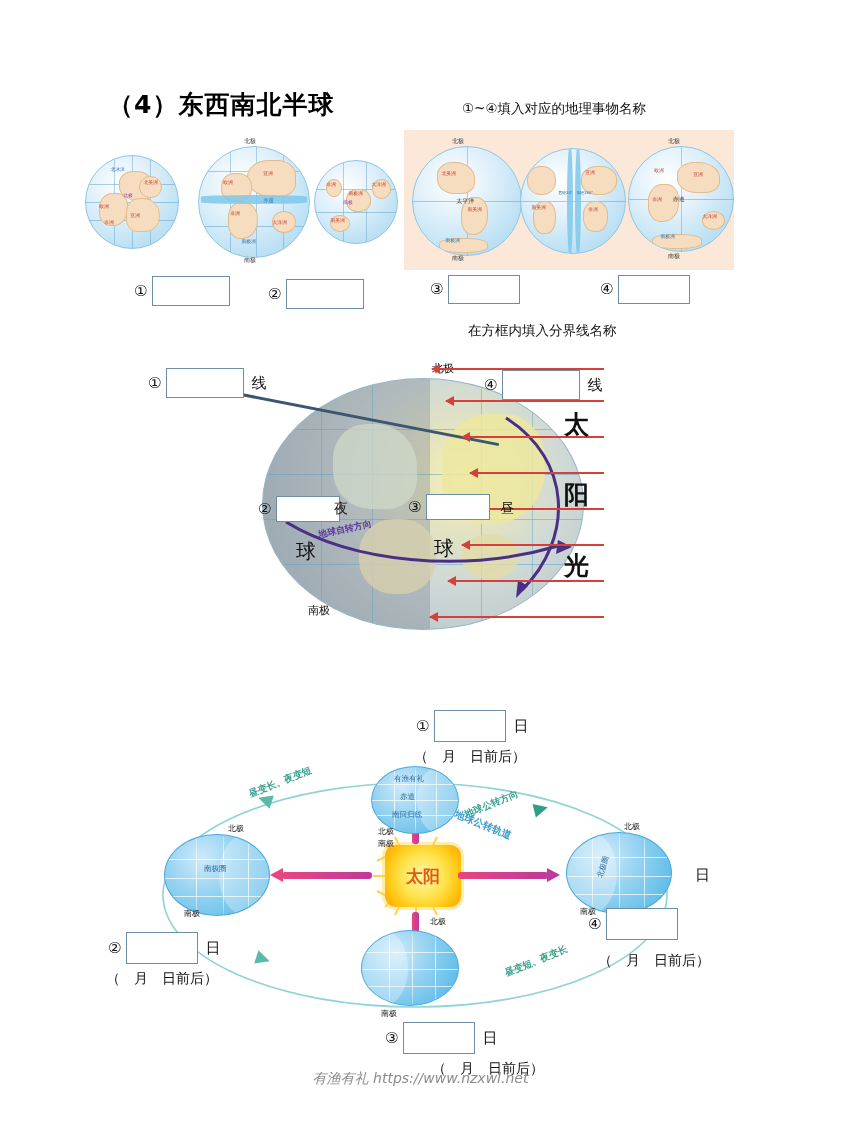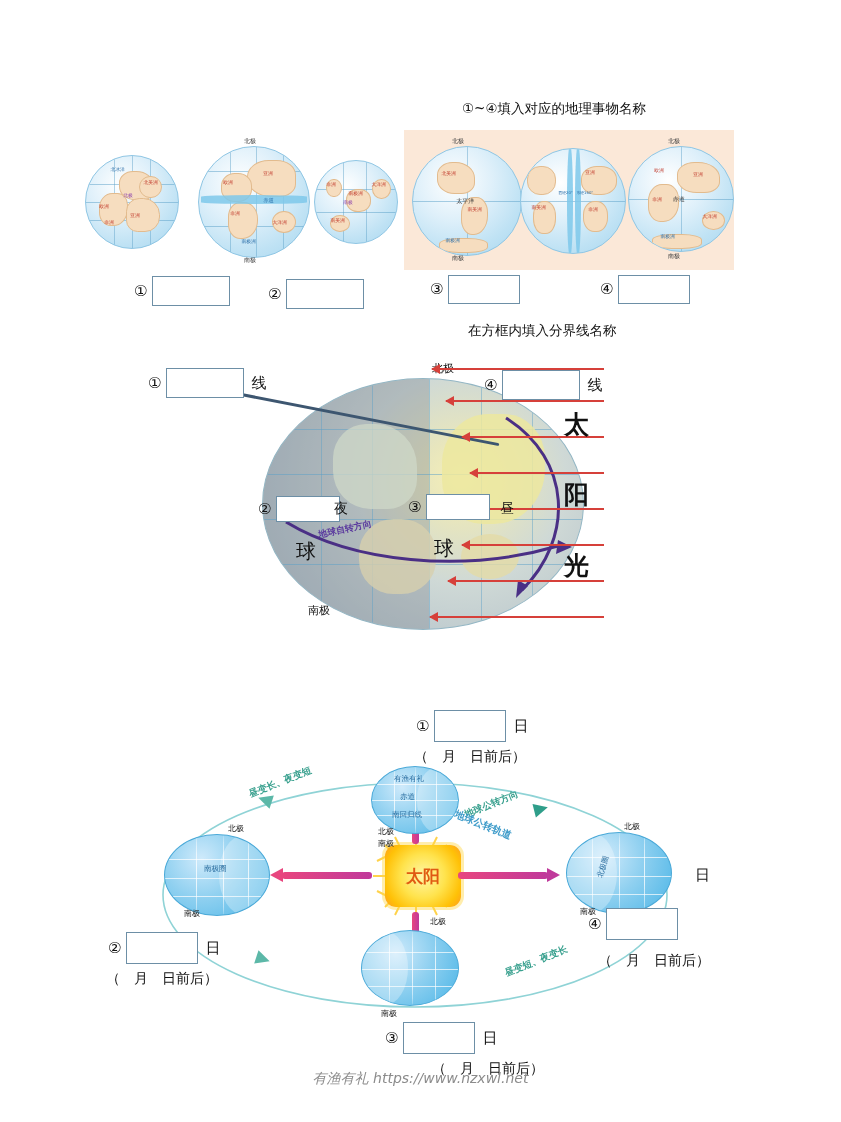--- a/index.html
+++ b/index.html
@@ -166,20 +166,21 @@
     position:absolute;left:0;right:0;text-align:center;
     font-size:14px;color:#8b8b8b;
     font-family:"DejaVu Sans","Liberation Sans",sans-serif;
   }
 </style>
 </head>
 <body>
 
 <div class="page">
 
+  <div class="abs sec-title" style="left:108px;top:88px;">（4）东西南北半球</div>
   <div class="abs sec-instr" style="left:462px;top:100px;">①~④填入对应的地理事物名称</div>
 
   <div class="peachbox" style="left:404px;top:130px;width:330px;height:140px;"></div>
 
   <div class="globe" style="left:85px;top:155px;width:92px;height:92px;">
     <div class="grid-l" style="left:0;top:30%;width:100%;"></div>
     <div class="grid-l" style="left:0;top:50%;width:100%;"></div>
     <div class="grid-l" style="left:0;top:70%;width:100%;"></div>
     <div class="grid-m" style="left:30%;top:0;height:100%;"></div>
     <div class="grid-m" style="left:50%;top:0;height:100%;"></div>

